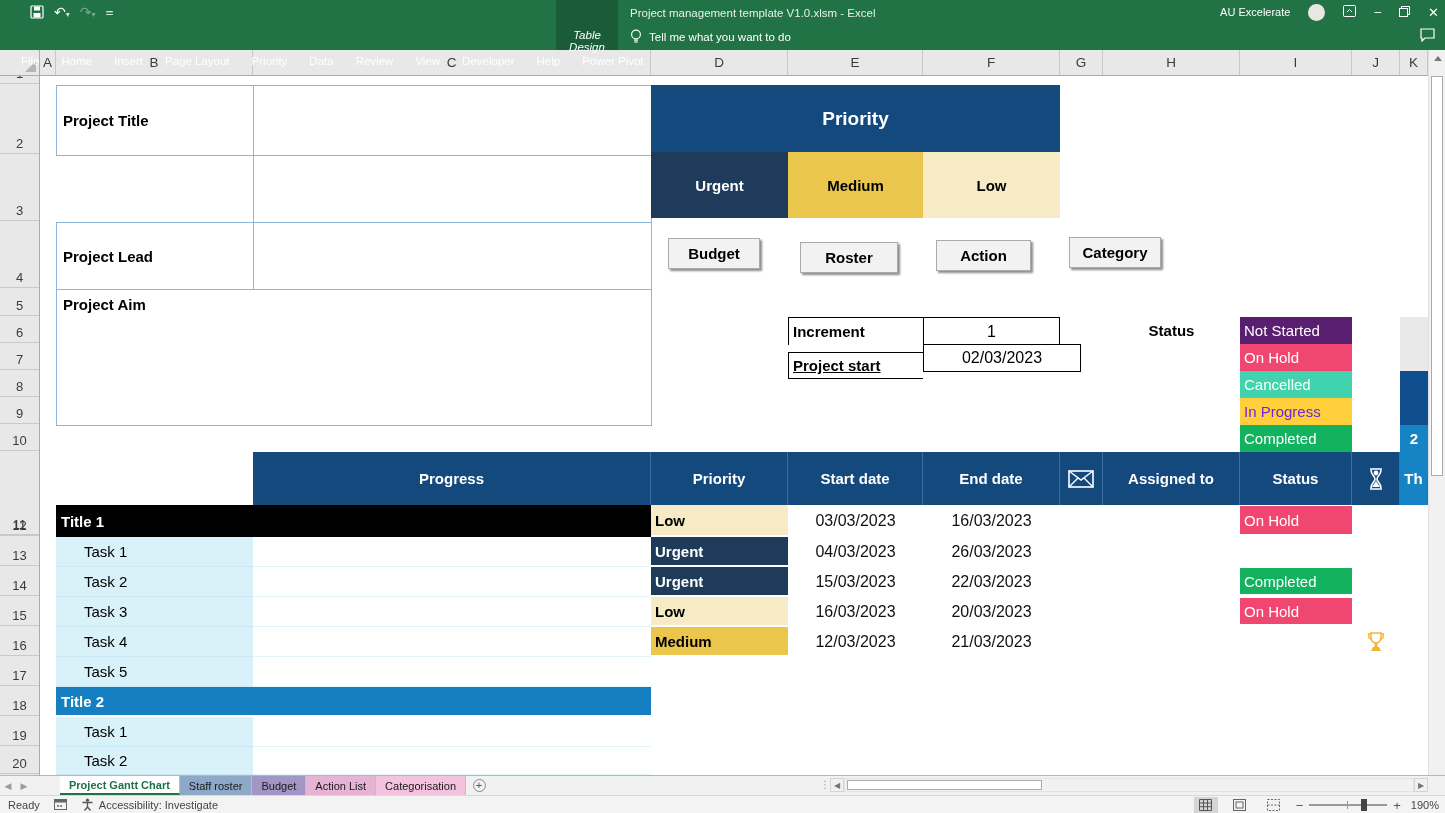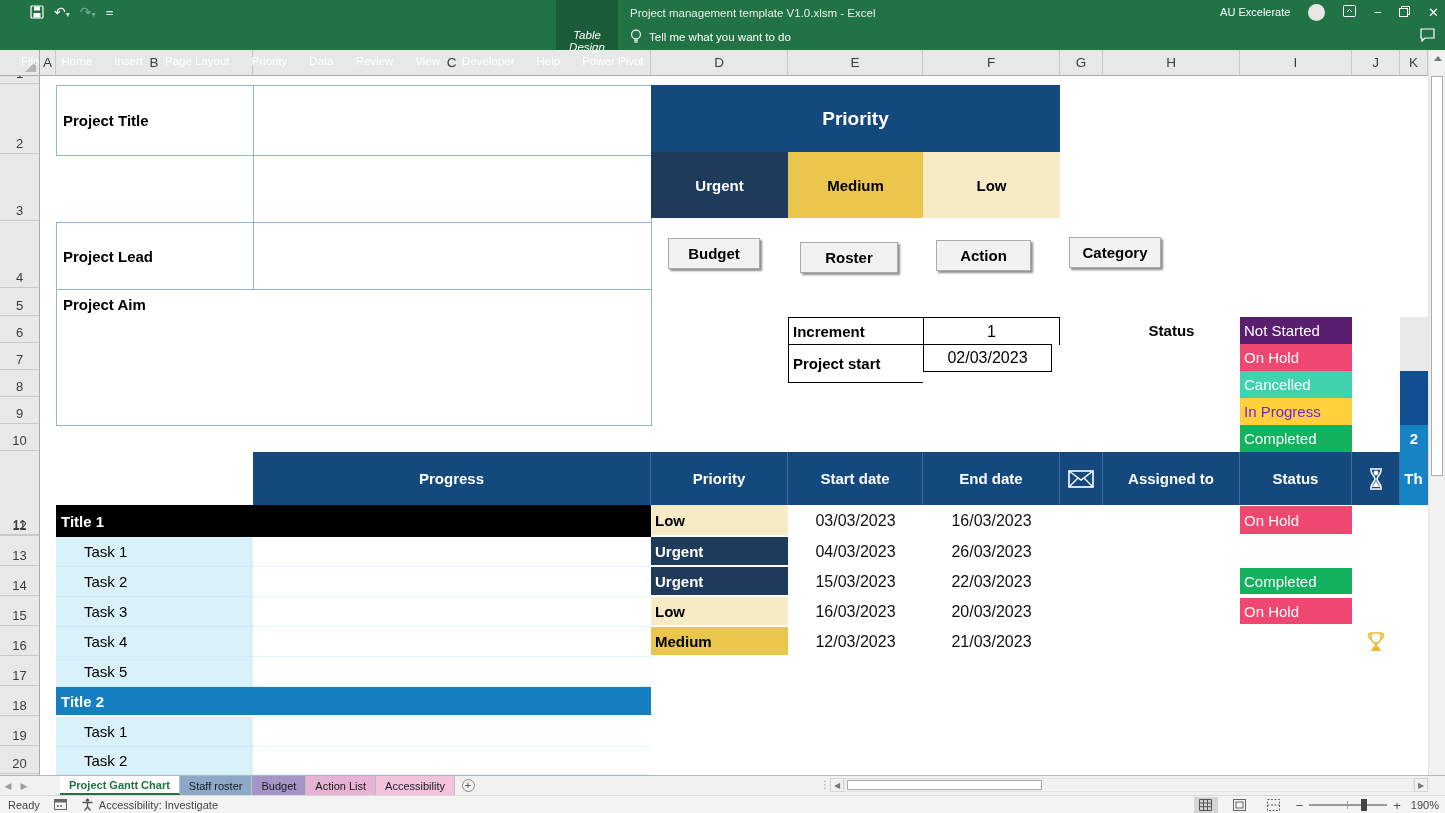--- a/index.html
+++ b/index.html
@@ -200,22 +200,22 @@
     <div class="pr-title" style="background: rgb(20, 73, 126); position: absolute; left: 611px; top: 9px; width: 409px; height: 67px;">Priority</div>
     <div class="pr-level" style="background: rgb(31, 59, 92); color: rgb(255, 255, 255); position: absolute; left: 611px; top: 76px; width: 137px; height: 66px;">Urgent</div>
     <div class="pr-level" style="background: rgb(235, 198, 77); color: rgb(0, 0, 0); position: absolute; left: 748px; top: 76px; width: 135px; height: 66px;">Medium</div>
     <div class="pr-level" style="background: rgb(246, 235, 196); color: rgb(0, 0, 0); position: absolute; left: 883px; top: 76px; width: 137px; height: 66px;">Low</div>
     <button class="macro-btn" style="position: absolute; left: 628px; top: 162px; width: 92px; height: 31px;">Budget</button>
     <button class="macro-btn" style="position: absolute; left: 760px; top: 166px; width: 98px; height: 31px;">Roster</button>
     <button class="macro-btn" style="position: absolute; left: 896px; top: 164px; width: 95px; height: 31px;">Action</button>
     <button class="macro-btn" style="position: absolute; left: 1029px; top: 161px; width: 92px; height: 31px;">Category</button>
     <div class="set-cell set-label" style="position: absolute; left: 748px; top: 241px; width: 135px; height: 28px; border-bottom: none;">Increment</div>
     <div class="set-cell set-value" style="position: absolute; left: 883px; top: 241px; width: 137px; height: 28px; border-bottom: none;">1</div>
-    <div class="set-cell set-label" style="position: absolute; left: 748px; top: 268px; width: 135px; height: 39px; border-bottom: 1.5px solid rgb(0, 0, 0);">Project start</div>
-    <div class="set-cell set-value" style="position: absolute; left: 883px; top: 268px; width: 129px; height: 28px; border-bottom: 1.5px solid rgb(0, 0, 0);">02/03/2023</div>
+    <div class="set-cell set-label" style="position: absolute; left: 748px; top: 276px; width: 135px; height: 27px; border-bottom: 1.5px solid rgb(0, 0, 0); text-decoration: underline;">Project start</div>
+    <div class="set-cell set-value" style="position: absolute; left: 883px; top: 268px; width: 158px; height: 28px; border-bottom: 1.5px solid rgb(0, 0, 0);">02/03/2023</div>
     <div id="status-label" style="position: absolute; left: 1063px; top: 241px; width: 137px; height: 27px;">Status</div>
     <div class="legend-item" style="background: rgb(90, 30, 113); color: rgb(255, 255, 255); position: absolute; left: 1200px; top: 241px; width: 112px; height: 27px;">Not Started</div>
     <div class="legend-item" style="background: rgb(239, 71, 111); color: rgb(255, 255, 255); position: absolute; left: 1200px; top: 268px; width: 112px; height: 27px;">On Hold</div>
     <div class="legend-item" style="background: rgb(65, 211, 174); color: rgb(255, 255, 255); position: absolute; left: 1200px; top: 295px; width: 112px; height: 27px;">Cancelled</div>
     <div class="legend-item" style="background: rgb(255, 208, 60); color: #6d28d9; position: absolute; left: 1200px; top: 322px; width: 112px; height: 27px;">In Progress</div>
     <div class="legend-item" style="background: rgb(18, 178, 95); color: rgb(255, 255, 255); position: absolute; left: 1200px; top: 349px; width: 112px; height: 27px;">Completed</div>
     <div style="background: rgb(233, 233, 233); position: absolute; left: 1360px; top: 241px; width: 28px; height: 54px;"></div>
     <div style="background: rgb(17, 78, 144); position: absolute; left: 1360px; top: 295px; width: 28px; height: 54px;"></div>
     <div style="background: rgb(21, 131, 196); color: rgb(255, 255, 255); font-weight: bold; font-size: 15px; display: flex; align-items: center; justify-content: center; position: absolute; left: 1360px; top: 349px; width: 28px; height: 27px;">2</div>
     <div class="th-cell" style="position: absolute; left: 213px; top: 376px; width: 398px; height: 53px; background: rgb(20, 73, 126);">Progress</div>
@@ -297,21 +297,21 @@
 </div>
 
 <div id="tabbar" class="abs">
   <div class="tab-nav">◀</div>
   <div class="tab-nav">▶</div>
   <div id="tabs-holder" style="display:flex; margin-left:28px;">
       <div class="sheet-tab active">Project Gantt Chart</div>
       <div class="sheet-tab" style="background: rgb(142, 168, 200);">Staff roster</div>
       <div class="sheet-tab" style="background: rgb(163, 150, 198);">Budget</div>
       <div class="sheet-tab" style="background: rgb(230, 179, 211);">Action List</div>
-      <div class="sheet-tab" style="background: rgb(243, 195, 221);">Accessibility</div>
+      <div class="sheet-tab" style="background: rgb(243, 195, 221);">Categorisation</div>
     </div>
   <div class="newsheet">
       <span class="circ">+</span>
     </div>
 </div>
 <div id="splitter" class="abs">⋮</div>
 <div id="hscroll">
   <div class="hs-arrow">◀</div>
   <div class="hs-track">
       <div class="hs-thumb"></div>

